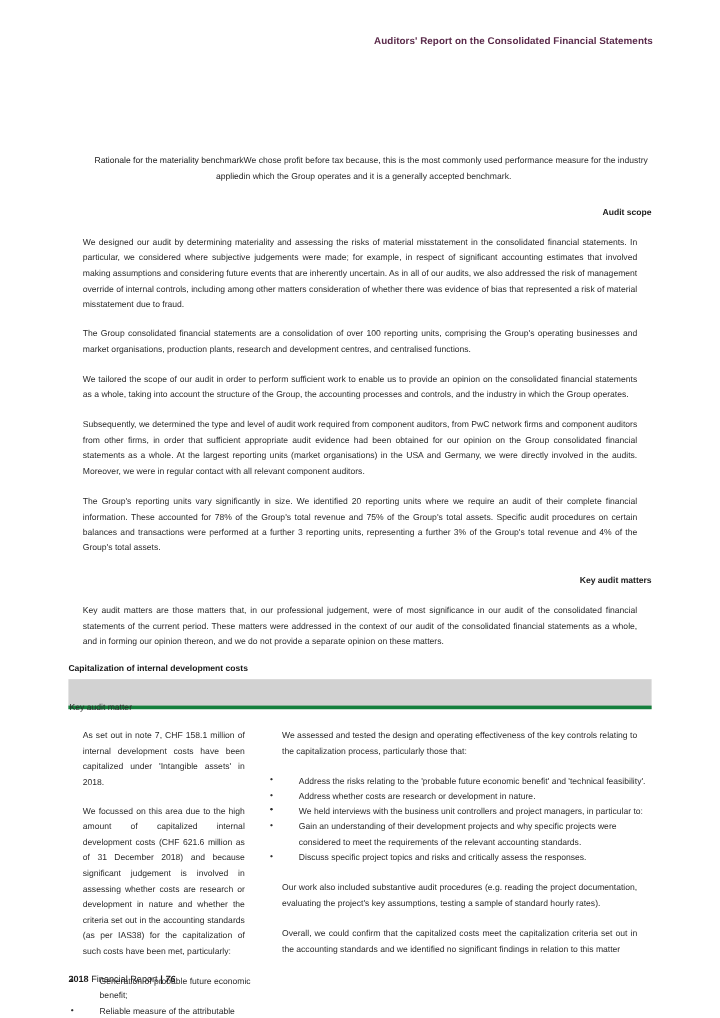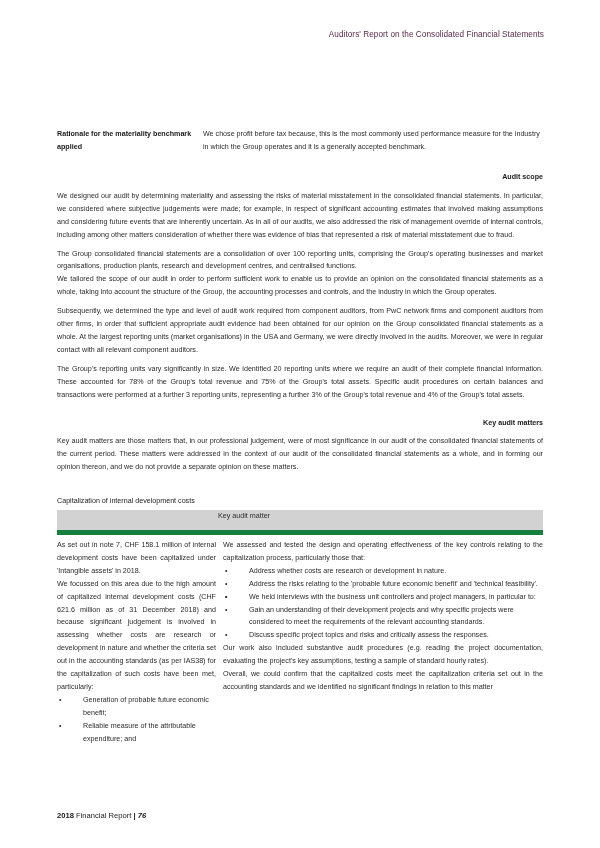--- a/index.html
+++ b/index.html
@@ -13,73 +13,73 @@
       position: relative;
       overflow: hidden;
       font-family: "Liberation Sans", sans-serif;
       color: #2b2b2b;
     }
     .page-header {
       position: absolute;
       top: 30px;
       right: 56px;
       font-size: 8.2px;
-      font-weight: normal;
+      font-weight: bold;
       color: #5a2a4a;
       letter-spacing: 0.05px;
     }
     .content {
       position: absolute;
       left: 57px;
       top: 128px;
       width: 486px;
       font-size: 7.15px;
       line-height: 12.9px;
     }
-    p { margin: 0; }
+    p { margin: 12px; }
     .justify { text-align: justify; text-align-last: left; }
 
     .rationale {
       display: flex;
       height: 28px;
     }
     .rationale .label {
       width: 146px;
-      font-weight: bold;
+      font-weight: normal;
       color: #1a1a1a;
+      text-align: right;
     }
     .rationale .text {
       flex: 1;
     }
 
     .section-heading {
       font-weight: bold;
       color: #1a1a1a;
       margin-top: 15px;
       margin-bottom: 6px;
       text-align: right;
     }
     .para { margin-bottom: 6px; }
     .para.tight { margin-bottom: 0; }
 
     .kam-title {
-      font-weight: normal;
+      font-weight: bold;
       color: #1a1a1a;
-      margin-top: 21px;
+      margin-top: 9px;
       margin-bottom: 2px;
     }
     .kam-head {
       display: flex;
       background: #d2d2d2;
       height: 25px;
       align-items: flex-start;
-      padding-top: 0;
+      padding-top: 18px;
       box-sizing: border-box;
-      border-bottom: 5px solid #15803d;
-      justify-content: center;
+      border-bottom: 3px solid #15803d;
     }
     .kam-head .col-left { width: 166px; padding-left: 1px; box-sizing: border-box; }
     .kam-head .col-right { flex: 1; }
     .kam-body {
       display: flex;
       margin-top: 4px;
     }
     .kam-body .col-left {
       width: 159px;
       margin-right: 7px;
@@ -149,22 +149,22 @@
         <p class="justify">We focussed on this area due to the high amount of capitalized internal development costs (CHF 621.6 million as of 31 December 2018) and because significant judgement is involved in assessing whether costs are research or development in nature and whether the criteria set out in the accounting standards (as per IAS38) for the capitalization of such costs have been met, particularly:</p>
         <ul class="bullets">
           <li><span class="bullet">•</span><span>Generation of probable future economic benefit;</span></li>
           <li><span class="bullet">•</span><span>Reliable measure of the attributable expenditure; and</span></li>
         </ul>
       </div>
 
       <div class="col-right">
         <p class="justify">We assessed and tested the design and operating effectiveness of the key controls relating to the capitalization process, particularly those that:</p>
         <ul class="bullets">
+          <li><span class="bullet">•</span><span>Address the risks relating to the 'probable future economic benefit' and 'technical feasibility'.</span></li>
           <li><span class="bullet">•</span><span>Address whether costs are research or development in nature.</span></li>
-          <li><span class="bullet">•</span><span>Address the risks relating to the 'probable future economic benefit' and 'technical feasibility'.</span></li>
           <li><span class="bullet">•</span></li>
           <li><span class="bullet">•</span><span>We held interviews with the business unit controllers and project managers, in particular to:</span></li>
           <li><span class="bullet">•</span><span>Gain an understanding of their development projects and why specific projects were considered to meet the requirements of the relevant accounting standards.</span></li>
           <li><span class="bullet">•</span><span>Discuss specific project topics and risks and critically assess the responses.</span></li>
         </ul>
         <p class="justify">Our work also included substantive audit procedures (e.g. reading the project documentation, evaluating the project's key assumptions, testing a sample of standard hourly rates).</p>
         <p class="justify">Overall, we could confirm that the capitalized costs meet the capitalization criteria set out in the accounting standards and we identified no significant findings in relation to this matter</p>
       </div>
     </div>
   </div>

